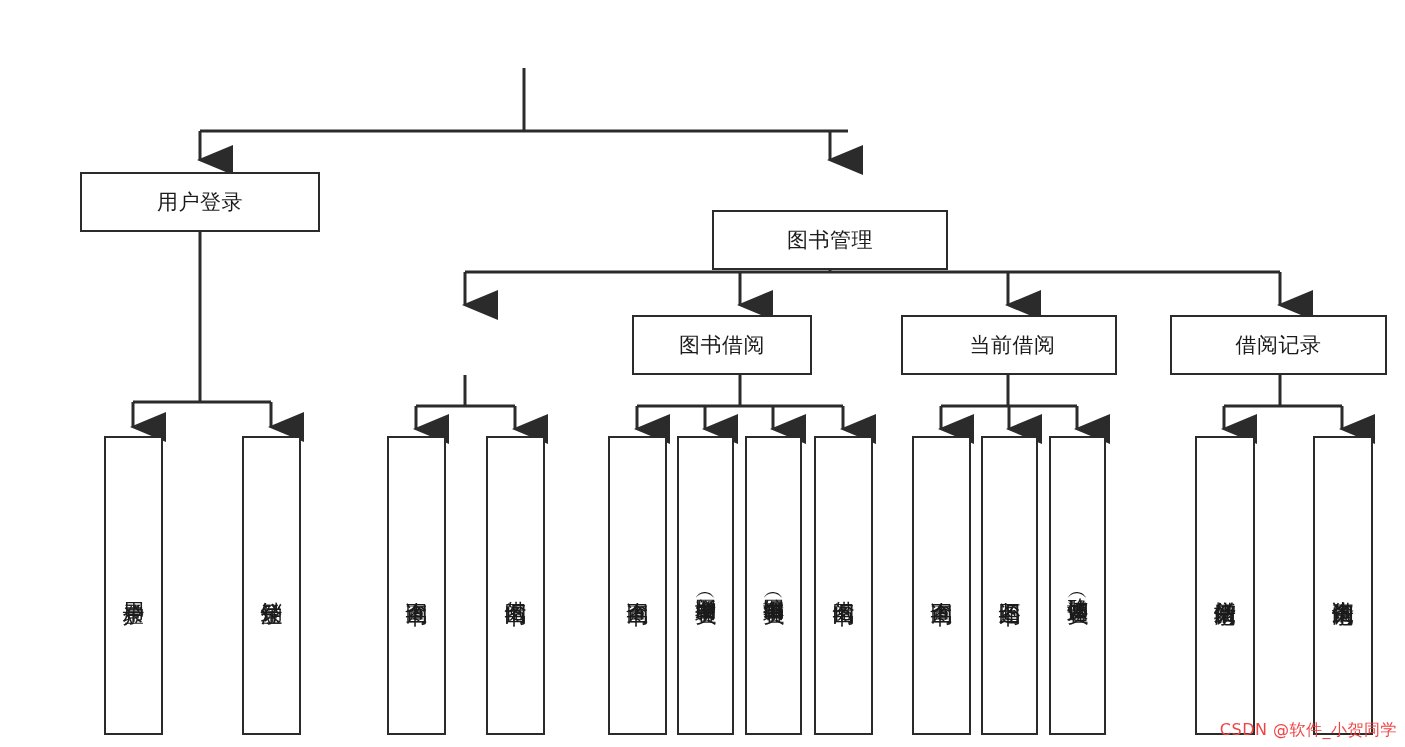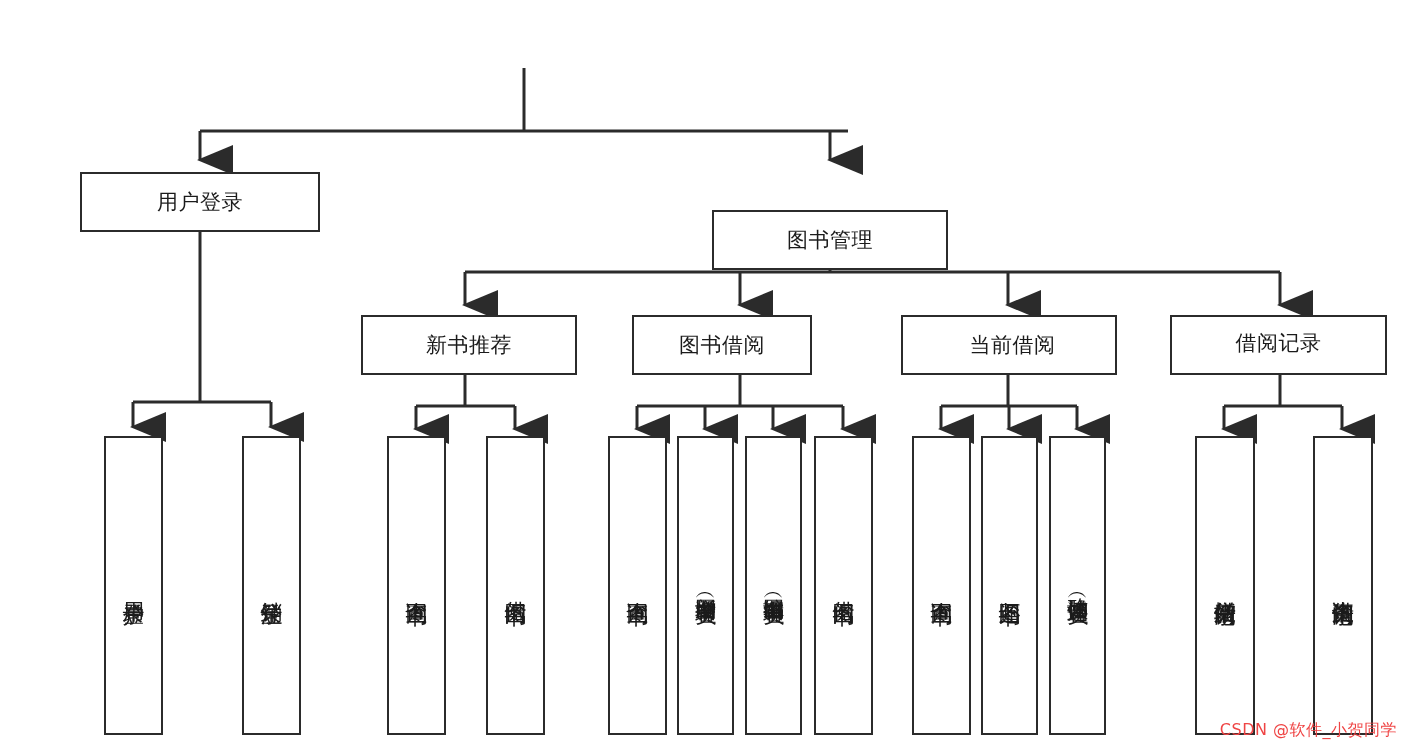--- a/index.html
+++ b/index.html
@@ -127,30 +127,27 @@
   </svg>
 
 
   <div class="node horizontal" style="left:80px; top:172px; width:240px; height:60px;">
     <span class="label">用户登录</span>
   </div>
   <div class="node horizontal" style="left:712px; top:172px; width:236px; height:60px;margin-top:38px;">
     <span class="label">图书管理</span>
   </div>
 
-  <div class="node horizontal" style="left:361px; top:315px; width:216px; height:60px;">
-    <span class="label">新书推荐</span>
-  </div>
   <div class="node horizontal" style="left:632px; top:315px; width:180px; height:60px;">
     <span class="label">图书借阅</span>
   </div>
   <div class="node horizontal" style="left:901px; top:315px; width:216px; height:60px;padding-left:7px;">
     <span class="label">当前借阅</span>
   </div>
-  <div class="node horizontal" style="left:1170px; top:315px; width:217px; height:60px;font-family:Liberation Mono, monospace;">
+  <div class="node horizontal" style="left:1170px; top:315px; width:217px; height:60px;">
     <span class="label">借阅记录</span>
   </div>
 
   <div class="node vertical" style="left:104px; top:436px; width:59px; height:299px;">
     <span class="label">用户登录</span>
   </div>
   <div class="node vertical" style="left:242px; top:436px; width:59px; height:299px;">
     <span class="label">注销登录</span>
   </div>
 

